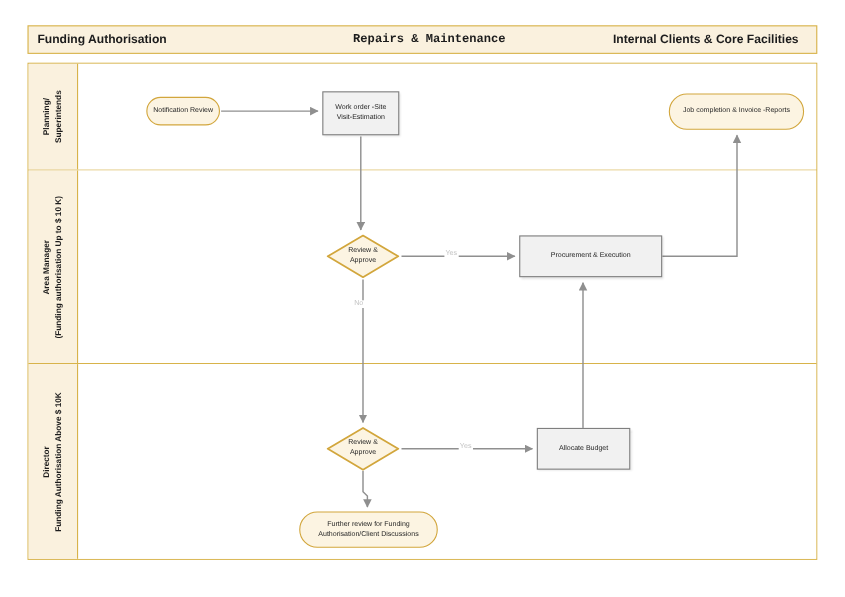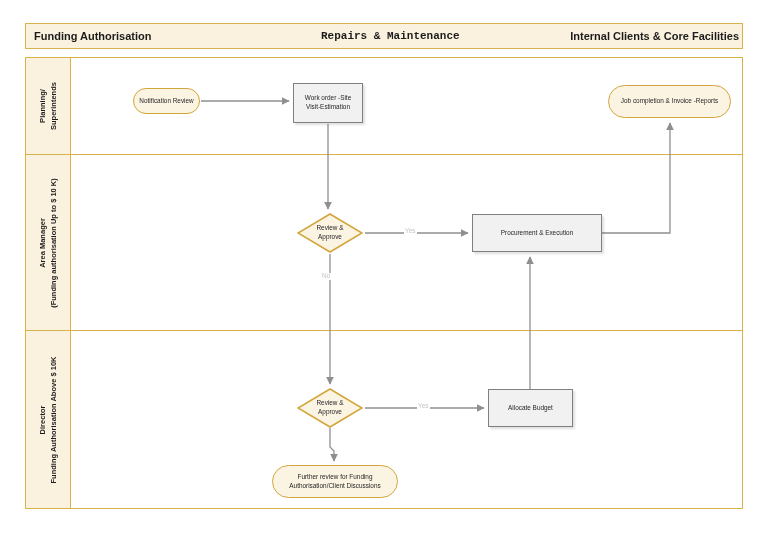--- a/index.html
+++ b/index.html
@@ -12,21 +12,21 @@
   .header-bar {
     position:absolute; left:25px; top:23px; width:718px; height:26px;
     background:#FAF1DE; border:1.5px solid #D8B34A; box-sizing:border-box;
   }
   .header-title {
     position:absolute; top:50%; transform:translateY(-50%);
     font-weight:bold; font-size:11px; color:#1c1c1c; white-space:nowrap;
   }
   .ht-left   { left:8px; }
   .ht-center { left:295px;font-family:Liberation Mono, monospace; }
-  .ht-right  { right:3px; }
+  .ht-right  { right:16px; }
 
   
   .lane-area {
     position:absolute; left:25px; top:57px; width:718px; height:452px;
     border:1.5px solid #D8B34A; box-sizing:border-box;
     display:flex; flex-direction:column;
   }
   .lane { display:flex; box-sizing:border-box; }
   .lane-1 { height:97px;  border-bottom:1.5px solid #D8B34A; }
   .lane-2 { height:176px; border-bottom:1.5px solid #D8B34A; }

